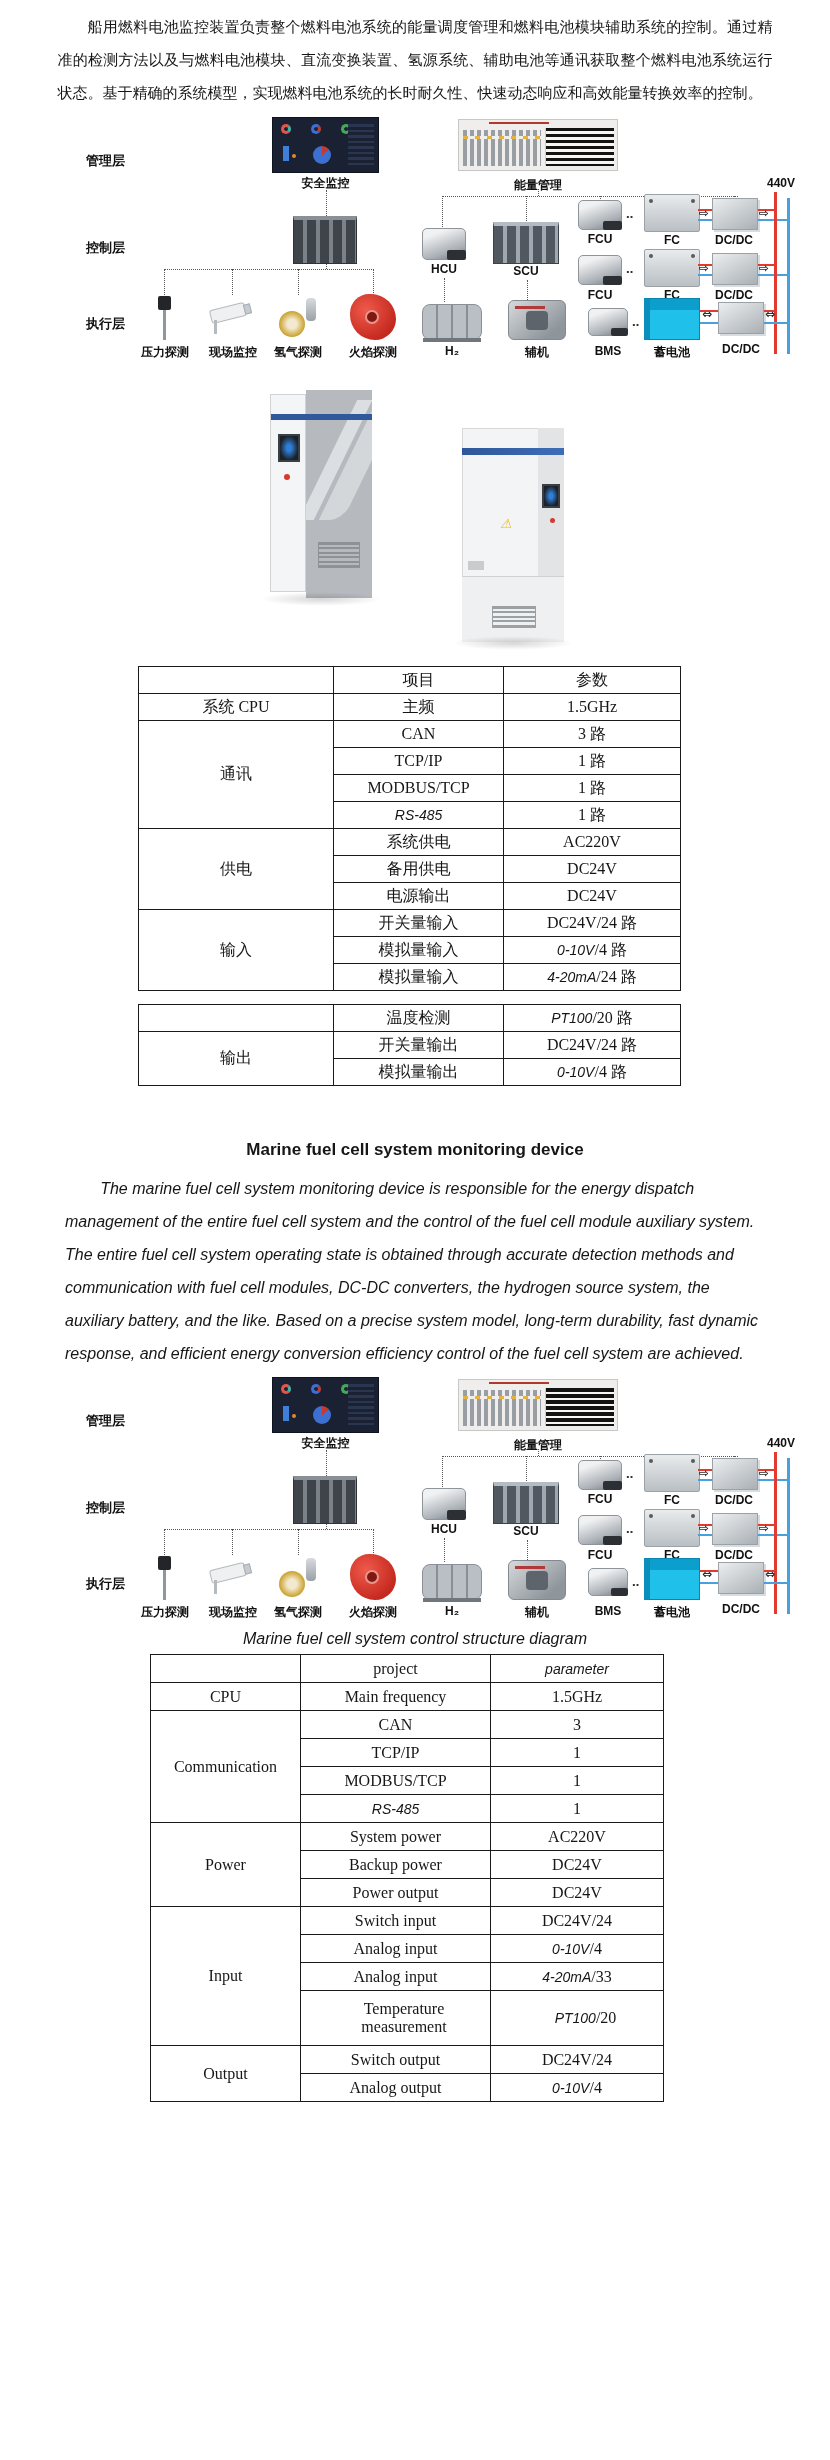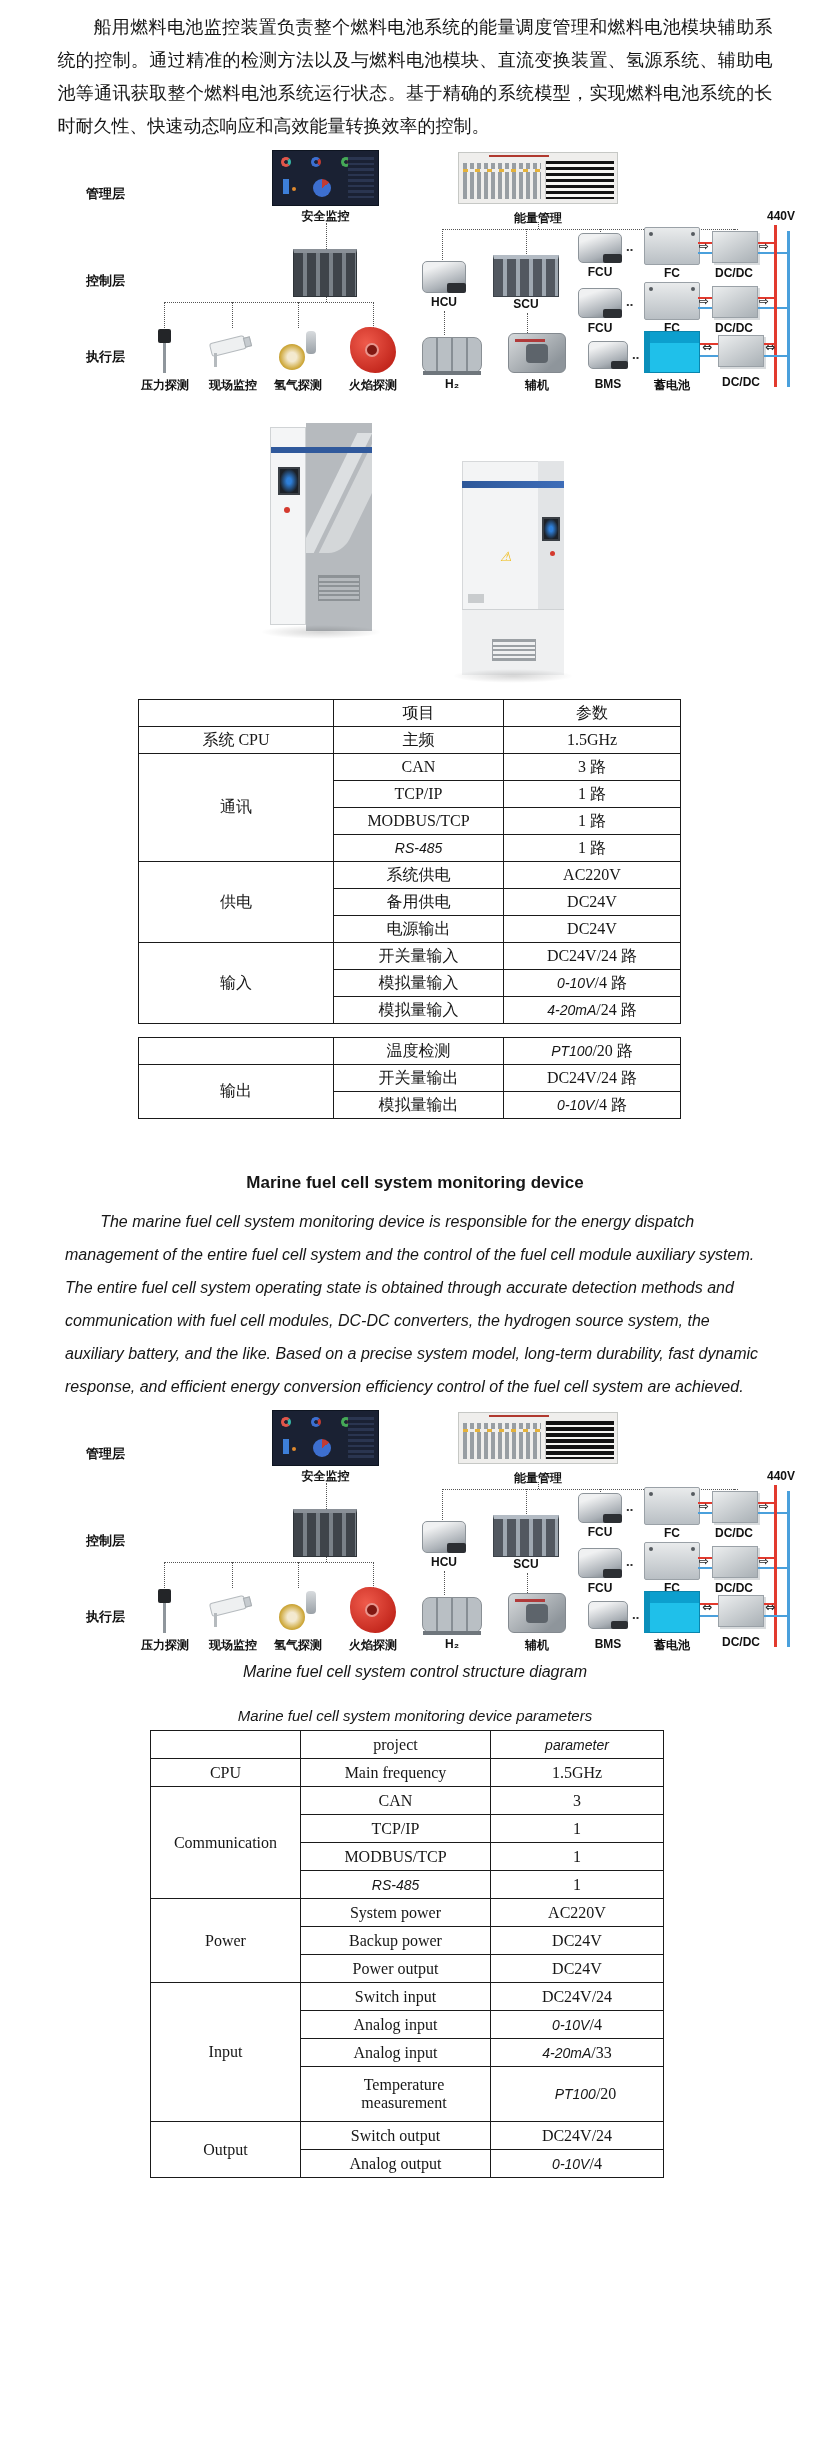--- a/index.html
+++ b/index.html
@@ -1,21 +1,21 @@
 <!DOCTYPE html>
 <html><head>
 <meta charset="utf-8">
 <style>
   html,body{margin:0;padding:0;background:#ffffff;}
   .page{width:830px;min-height:2460px;background:#fff;color:#161616;position:relative;overflow:hidden;
         font-family:"Liberation Serif","DejaVu Serif",serif;}
 
   
   .zh-title{margin:50px 0 0;text-align:center;font-size:19px;font-weight:700;letter-spacing:1px;}
-  .zh-para{width:715px;margin:11px auto 0;font-size:18px;line-height:33px;text-align:justify;text-indent:2em;}
+  .zh-para{width:715px;margin:11px auto 0;font-size:15px;line-height:33px;text-align:justify;text-indent:2em;}
   .zh-caption{margin-top:12px;text-align:center;font-size:16px;}
   .photo-note{margin-top:30px;text-align:center;font-size:16px;font-weight:700;color:#ff0000;}
   .zh-table-title{margin-top:9px;text-align:center;font-size:15px;}
   .en-heading{margin:54px 0 0;text-align:center;font-family:"Liberation Sans","DejaVu Sans",sans-serif;
               font-size:17px;font-weight:700;}
   .en-para{width:700px;margin:12px auto 0;font-family:"Liberation Sans","DejaVu Sans",sans-serif;
            font-style:italic;font-size:16px;line-height:33px;text-indent:2.2em;}
   .en-caption{margin-top:6px;text-align:center;font-family:"Liberation Sans","DejaVu Sans",sans-serif;
               font-style:italic;font-size:16px;}
   .en-table-title{margin-top:26px;text-align:center;font-family:"Liberation Sans","DejaVu Sans",sans-serif;
@@ -539,21 +539,20 @@
     <span class="warr2" style="left:662px;top:196px;"></span>
     <span class="dcbox" style="left:678px;top:190px;width:46px;height:32px;"></span>
     <span class="dlab" style="left:670px;top:230px;width:62px;">DC/DC</span>
     <span class="wire-r" style="left:724px;top:198px;width:11px;"></span>
     <span class="wire-b" style="left:724px;top:210px;width:24px;"></span>
     <span class="warr2" style="left:725px;top:196px;"></span>
   </div>
 </div>
   <div class="en-caption">Marine fuel cell system control structure diagram</div>
 
-  <div class="en-table-title">Marine fuel cell system monitoring device parameters</div>
 
   <table class="ptable en-t">
     <colgroup>
         <col class="c1">
         <col class="c2">
         <col class="c3">
       </colgroup>
     <tbody id="en-t-body">
         <tr>
           <td rowspan="1"></td>

